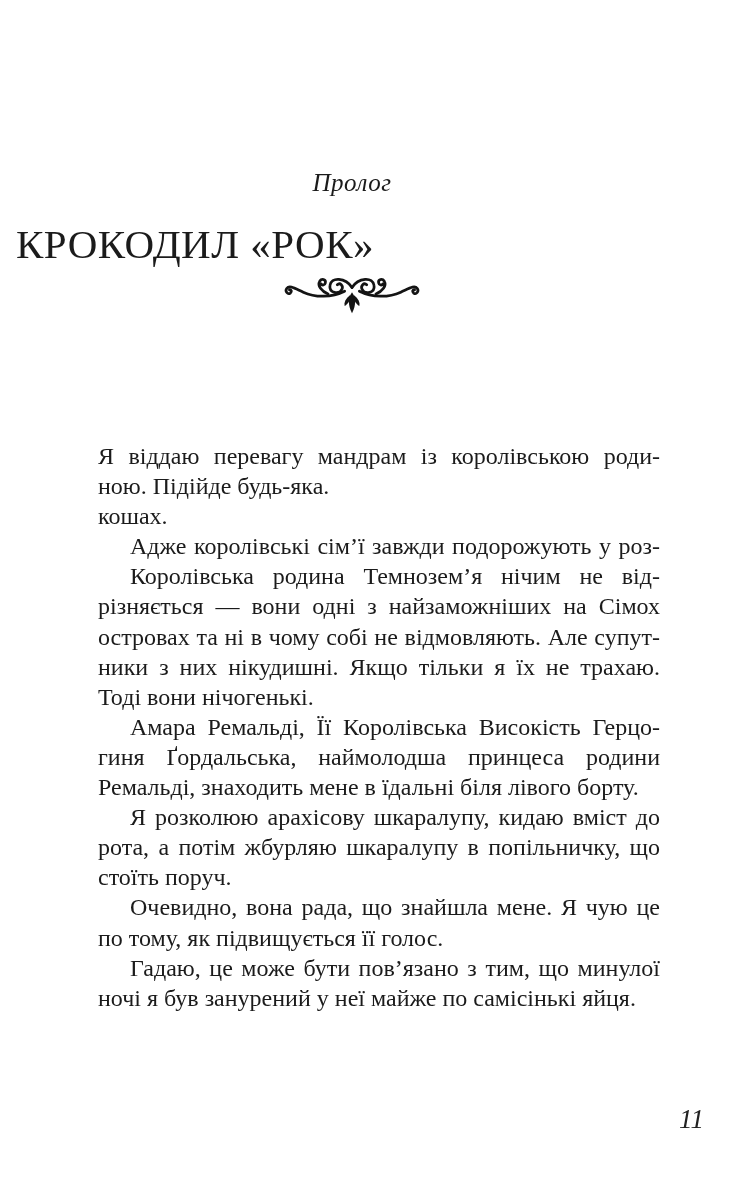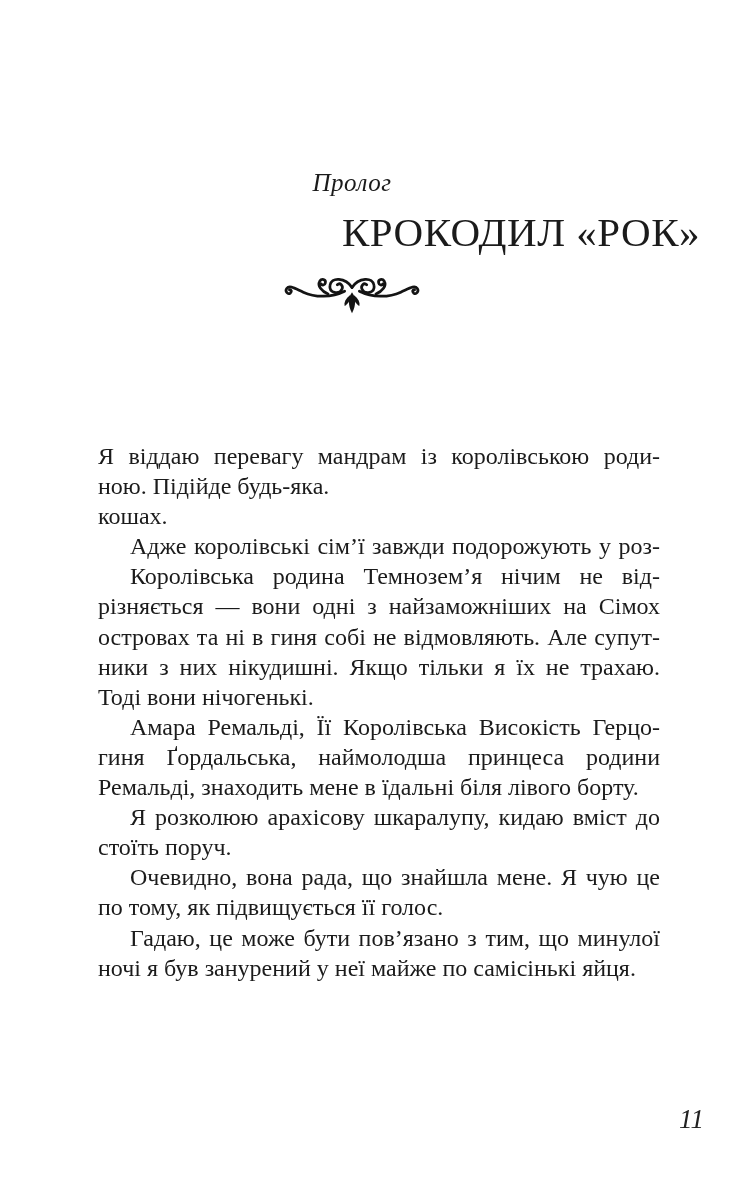--- a/index.html
+++ b/index.html
@@ -24,22 +24,22 @@
     text-align: center;
     font-style: italic;
     font-size: 25px;
     letter-spacing: 0.5px;
   }
   .title {
     position: absolute;
     top: 204px;
     left: 0;
     right: 0;
-    margin: 4px;
-    text-align: right;
+    margin: 16px;
+    text-align: left;
     font-size: 41px;
     font-weight: normal;
     letter-spacing: 0.5px;
   }
   .ornament {
     position: absolute;
     top: 271px;
     left: 0;
     right: 0;
     display: flex;
@@ -104,27 +104,28 @@
     </svg>
   </div>
 
   <div class="body-text" id="body-text">
       <div class="line">Я віддаю перевагу мандрам із королівською роди-</div>
       <div class="line last">ною. Підійде будь-яка.</div>
       <div class="line last">кошах.</div>
       <div class="line indent">Адже королівські сім’ї завжди подорожують у роз-</div>
       <div class="line indent">Королівська родина Темнозем’я нічим не від-</div>
       <div class="line">різняється — вони одні з найзаможніших на Сімох</div>
-      <div class="line">островах та ні в гиня собі не відмовляють. Але супут-</div>
+      <div class="line">островах та ні в чому собі не відмовляють. Але супут-</div>
       <div class="line">ники з них нікудишні. Якщо тільки я їх не трахаю.</div>
       <div class="line last">Тоді вони нічогенькі.</div>
       <div class="line indent">Амара Ремальді, Її Королівська Високість Герцо-</div>
       <div class="line">гиня Ґордальська, наймолодша принцеса родини</div>
       <div class="line last">Ремальді, знаходить мене в їдальні біля лівого борту.</div>
       <div class="line indent">Я розколюю арахісову шкаралупу, кидаю вміст до</div>
+      <div class="line">рота, а потім жбурляю шкаралупу в попільничку, що</div>
       <div class="line last">стоїть поруч.</div>
       <div class="line indent">Очевидно, вона рада, що знайшла мене. Я чую це</div>
       <div class="line last">по тому, як підвищується її голос.</div>
       <div class="line indent">Гадаю, це може бути пов’язано з тим, що минулої</div>
       <div class="line last">ночі я був занурений у неї майже по самісінькі яйця.</div>
     </div>
 
   <div class="folio">11</div>
 
 </div>

